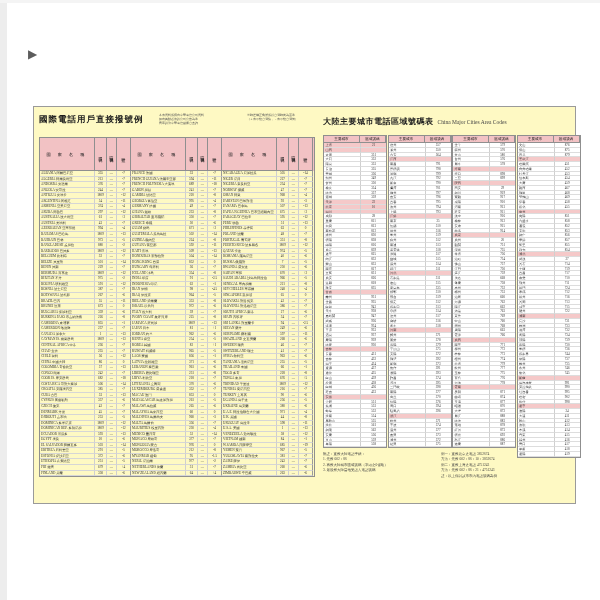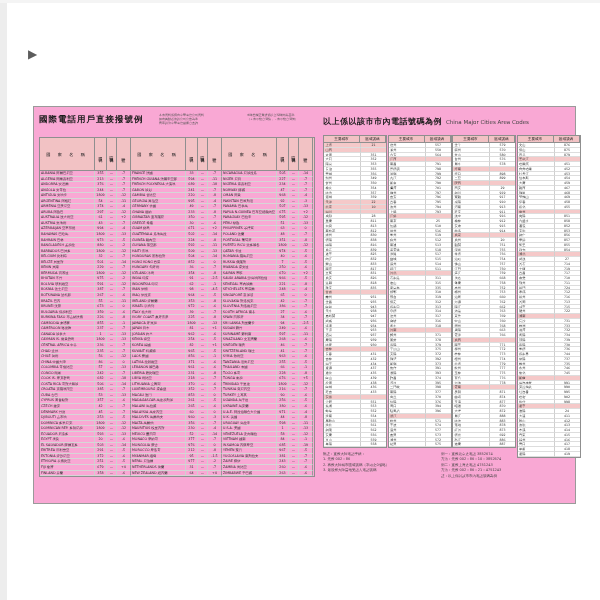--- a/index.html
+++ b/index.html
@@ -6,21 +6,21 @@
   body{width:600px;height:600px;background:#ffffff;position:relative;overflow:hidden;
        font-family:"DejaVu Sans","Liberation Sans",sans-serif;color:#3a3a3a;}
   .edge-left{position:absolute;left:0;top:0;width:7px;height:600px;background:#ededed;}
   .edge-top{position:absolute;left:0;top:0;width:600px;height:3px;background:#f4f4f4;}
 
   .page-title{position:absolute;left:28px;top:47px;font-size:16px;color:#848484;
               letter-spacing:2px;display:flex;align-items:center;}
   .page-title .arrow{color:#5c5c5c;font-size:12px;margin-right:7px;}
 
   .sheet{position:absolute;left:33px;top:106px;width:541px;height:396px;
-         border:1px solid #9a9a9a;background:#f9a8d4;}
+         border:1px solid #9a9a9a;background:#fef9c3;font-family:Liberation Serif, serif;}
 
   
   .left-panel{position:absolute;left:5px;top:7px;width:278px;}
   .lt-title{font-size:8.5px;font-weight:bold;color:#1c1c1c;letter-spacing:1px;}
   .lt-note{position:absolute;top:0;font-size:3px;line-height:3.9px;color:#555;}
   .lt-note1{left:120px;width:86px;}
   .lt-note2{left:208px;width:70px;}
 
   .lt{margin-top:11px;width:274px;border:0.8px solid #8f8f8f;}
   .lt-hrow,.lt-row{display:grid;
@@ -866,21 +866,21 @@
             <div class="c-num">263</div>
             <div class="c-num">—</div>
             <div class="c-num">-6</div>
           </div>
         </div>
     </div>
   </div>
 
   <div class="right-panel">
     <div class="rt-titlebar">
-      <span class="rt-title">以上係以該市市內電話號碼為例</span>
+      <span class="rt-title">大陸主要城市電話區域號碼表</span>
       <span class="rt-title-en">China Major Cities Area Codes</span>
     </div>
     <div class="pairs">
         <div class="pair">
           <div class="pair-head">
             <div style="width: 35px;">主要城市</div>
             <div style="width: 25px;">區域號碼</div>
           </div>
           <div class="pair-row hl">
             <div class="p-city">上海</div>

